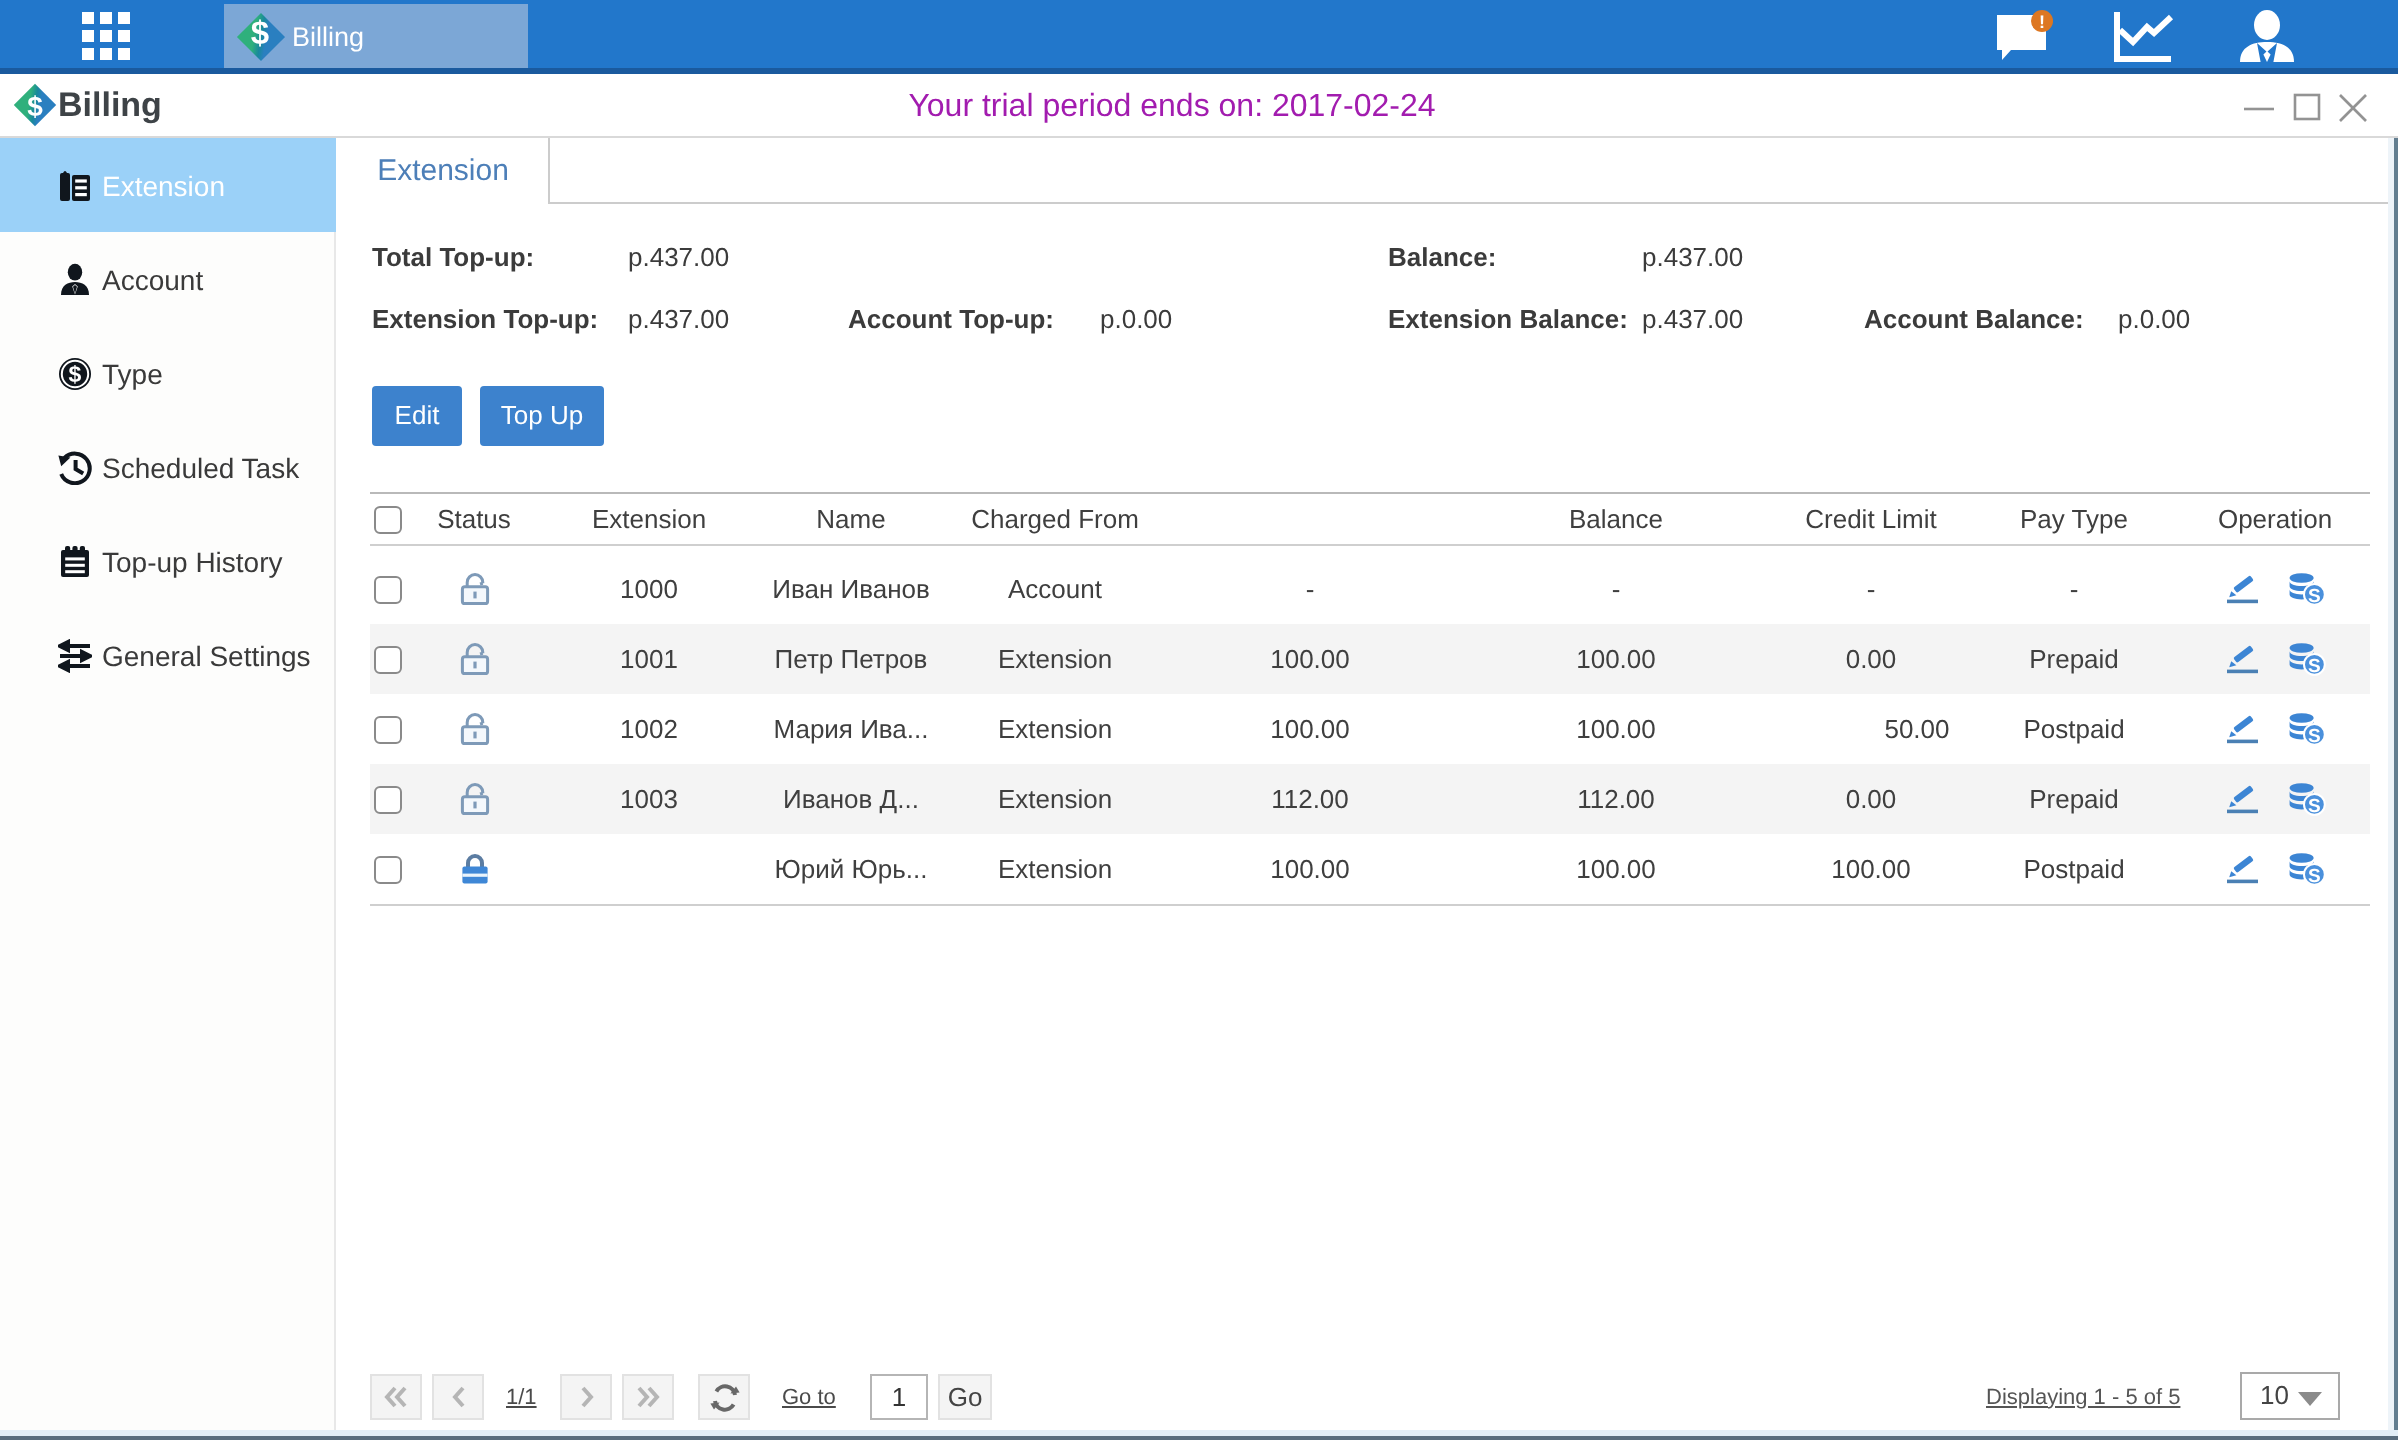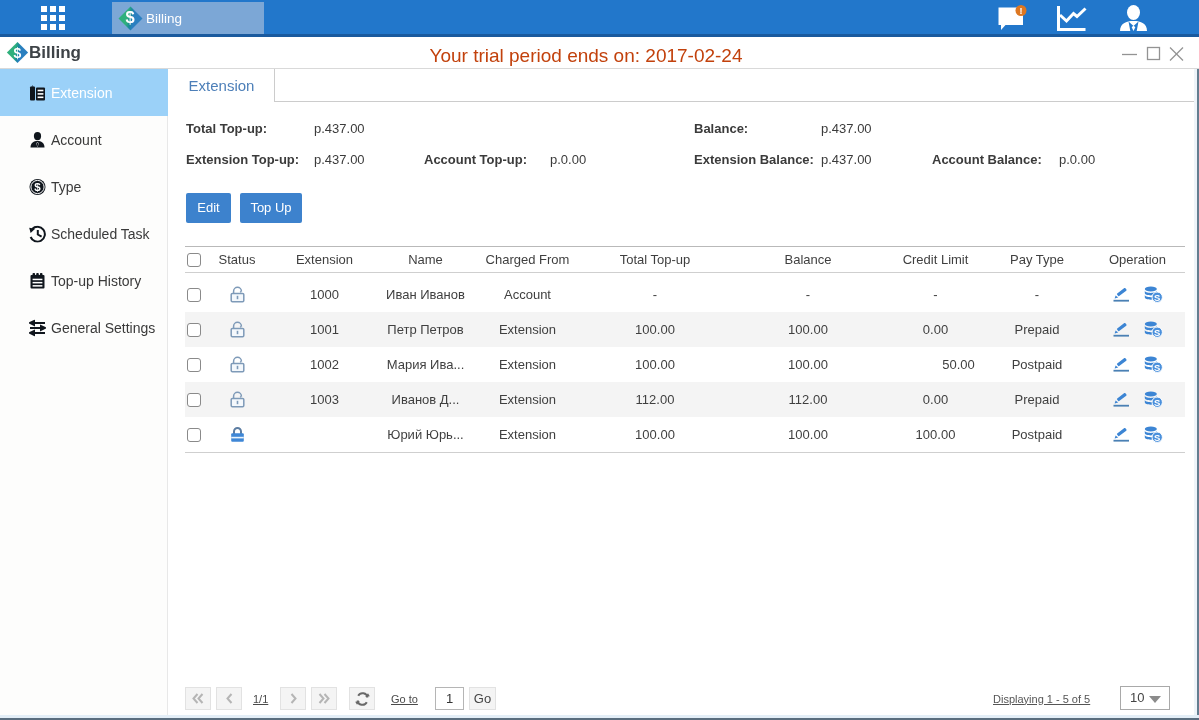--- a/index.html
+++ b/index.html
@@ -14,21 +14,21 @@
 #apptab { position:absolute; left:112px; top:2px; width:152px; height:32px; background:#7ca7d6; }
 #apptab .lbl { position:absolute; left:34px; top:9px; color:#fff; font-size:13.5px; }
 .diamond { position:absolute; }
 .diamond .sq { position:absolute; transform:rotate(45deg); background:linear-gradient(55deg,#2fb07c 35%,#19899b 50%,#2a7fc0 62%); }
 .diamond .ds { position:absolute; color:#fff; text-align:center; font-weight:bold; }
 
 
 #titlebar { position:absolute; left:0; top:37px; width:1199px; height:32px; background:#fff;
   border-bottom:1px solid #d9d9d9; }
 #titlebar .name { position:absolute; left:29px; top:6px; font-size:17px; font-weight:bold; color:#3e4347; }
-#trial { position:absolute; left:586px; top:8px; transform:translateX(-50%); font-size:19px; color:#c2410c; white-space:nowrap; }
+#trial { position:absolute; left:586px; top:8px; transform:translateX(-50%); font-size:16px; color:#a21caf; white-space:nowrap; }
 
 
 #rb1 { position:absolute; right:0px; top:69px; width:2px; height:651px; background:#637e90; }
 #rb2 { position:absolute; right:2px; top:69px; width:3px; height:651px; background:#eef4f9; }
 #bb1 { position:absolute; left:0; top:718px; width:1199px; height:2px; background:#5a6d7e; }
 #bb2 { position:absolute; left:0; top:715px; width:1199px; height:3px; background:#e3eef7; }
 
 
 #sidebar { position:absolute; left:0; top:69px; width:168px; height:646px; background:#fdfdfc;
   border-right:1px solid #e8e8e8; }
@@ -231,21 +231,20 @@
 
   <div id="tbl">
     <div class="hrow">
       <div class="cell" style="left:0;width:17px;">
           <div class="cb"></div>
         </div>
       <div class="cell" style="left:17px;width:70px;">Status</div>
       <div class="cell" style="left:87px;width:105px;">Extension</div>
       <div class="cell" style="left:192px;width:97px;">Name</div>
       <div class="cell" style="left:289px;width:107px;">Charged From</div>
-      <div class="cell" style="left:396px;width:148px;">Total Top-up</div>
       <div class="cell" style="left:544px;width:158px;">Balance</div>
       <div class="cell" style="left:702px;width:97px;">Credit Limit</div>
       <div class="cell" style="left:799px;width:106px;">Pay Type</div>
       <div class="cell" style="left:905px;width:95px;">Operation</div>
     </div>
     <div class="trow" style="top:31px;">
       <div class="cell" style="left:0;width:17px;">
           <div class="cb"></div>
         </div>
       <div class="cell" style="left:17px;width:70px;">

